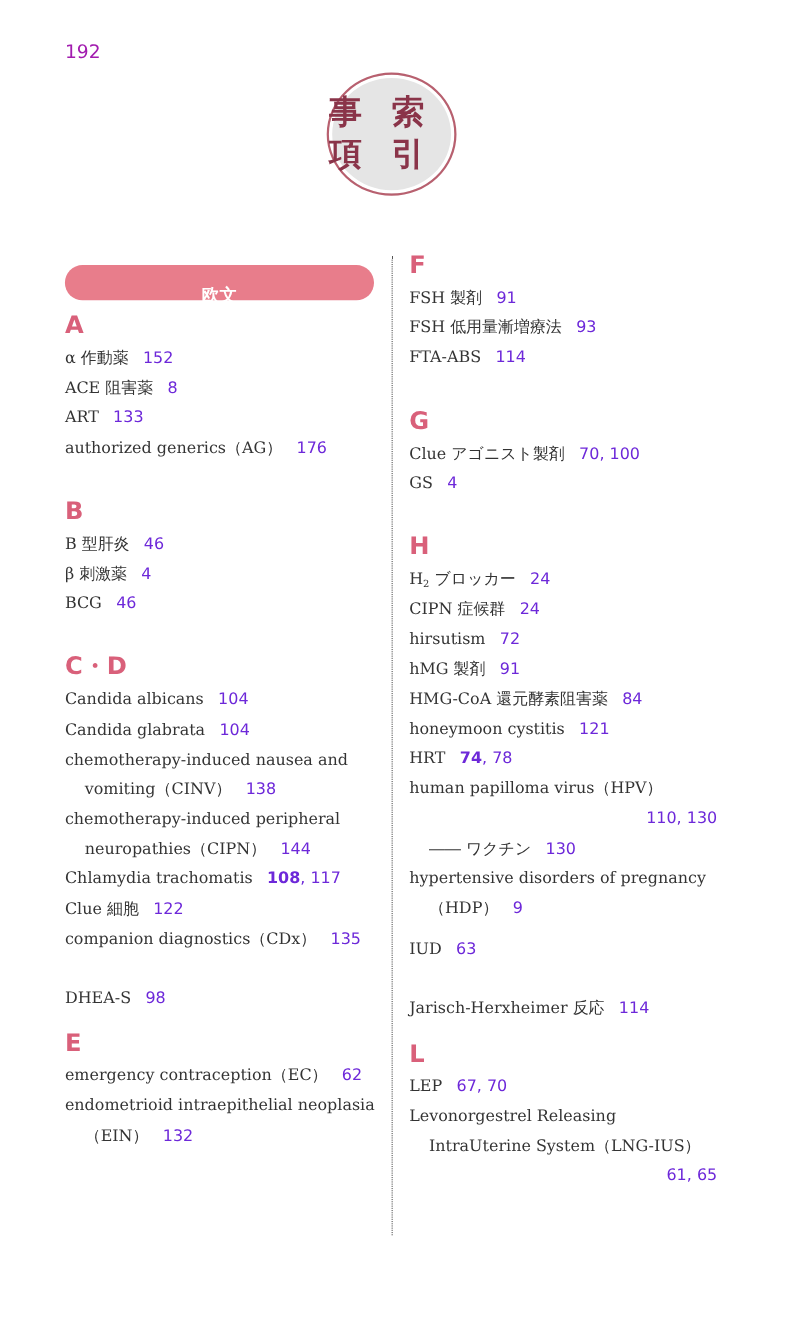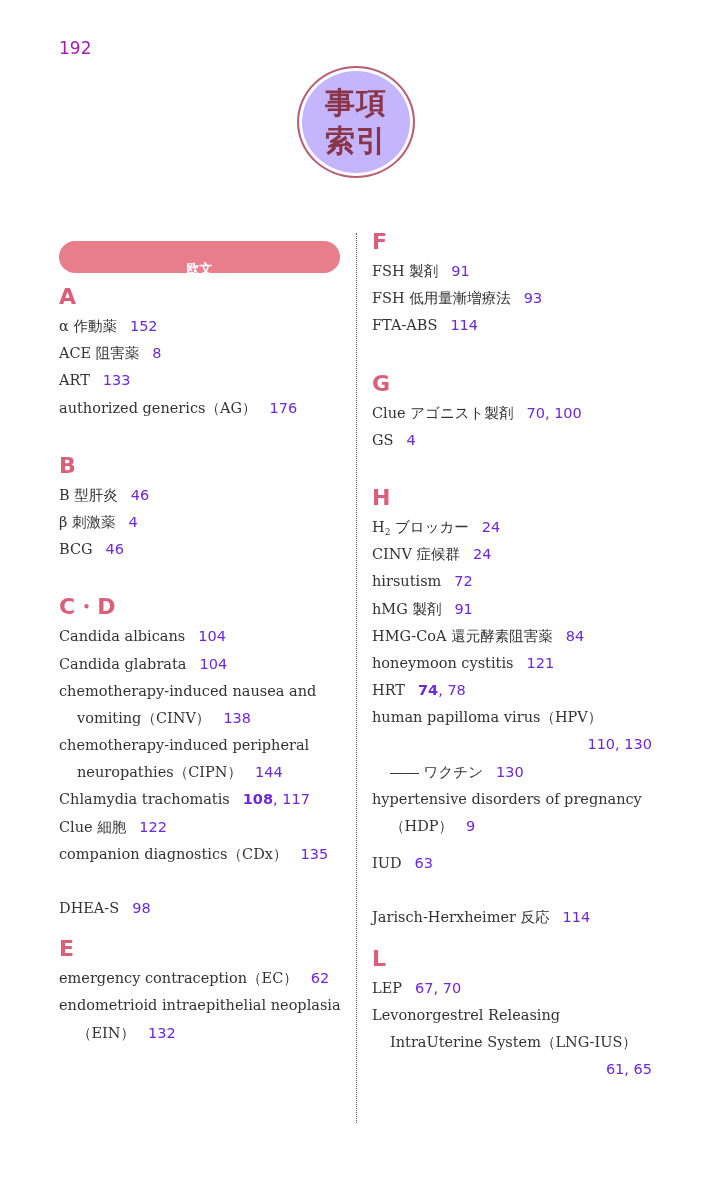--- a/index.html
+++ b/index.html
@@ -1,31 +1,31 @@
 <!DOCTYPE html>
 <html><head>
   <meta charset="utf-8">
   <style>
     * { margin: 0; padding: 0; box-sizing: border-box; }
     html, body { width: 726px; height: 1200px; background: #ffffff; overflow: hidden; }
     body { position: relative; font-family: "DejaVu Serif", "Liberation Serif", serif; color: #333; }
     .page-number { position: absolute; left: 59px; top: 38px; font-family: "DejaVu Sans", sans-serif; font-size: 17px; color: #a21caf; }
     .title-badge {
       position: absolute; left: 297px; top: 66px; width: 118px; width: 118px; height: 112px;
-      border-radius: 50%; background: #c4b5fd; border: 2px solid #b8606f;
-      display: flex; flex-direction: column; align-items: center; justify-content: center;
+      border-radius: 50%; background: #e5e5e5; border: 2px solid #b8606f;
+      display: flex; flex-direction: row; align-items: center; justify-content: center;
       box-shadow: inset 0 0 0 3px #fff;
     }
     .title-badge span { font-family: "DejaVu Sans", sans-serif; font-weight: bold; font-size: 30px; color: #8a3449; line-height: 38px; letter-spacing: 1px; }
     .section-pill {
       position: absolute; left: 59px; top: 241px; width: 281px; height: 32px;
       background: #e87d8b; border-radius: 16px;
       display: flex; align-items: center; justify-content: center;
     }
-    .section-pill span { font-family: "DejaVu Sans", sans-serif; font-weight: bold; font-size: 13px; color: #fff; margin-top: 24px; }
+    .section-pill span { font-family: "DejaVu Sans", sans-serif; font-weight: bold; font-size: 16px; color: #fff; margin-top: 24px; }
     .divider { position: absolute; left: 356px; top: 233px; height: 890px; border-left: 1.5px dotted #555; }
     .col { position: absolute; }
     .col-left { left: 59px; top: 280px; width: 290px; }
     .col-right { left: 372px; top: 225px; width: 290px; }
     .letter { font-family: "DejaVu Sans", sans-serif; font-weight: bold; font-size: 22px; color: #d9607a; height: 33px; line-height: 33px; }
     .entry { font-size: 14.5px; line-height: 27.2px; height: 27.2px; white-space: nowrap; color: #333; }
     .entry .pg { font-family: "DejaVu Sans", sans-serif; font-size: 14.5px; color: #6d28d9; margin-left: 13px; }
     .entry .pg b { font-weight: bold; }
     .entry.cont { padding-left: 18px; }
     .entry.right { text-align: right; padding-right: 10px; }
@@ -92,21 +92,21 @@
   <div class="entry"><span>FTA-ABS</span><span class="pg">114</span></div>
   <div class="gap"></div>
 
   <div class="letter">G</div>
   <div class="entry"><span>Clue アゴニスト製剤</span><span class="pg">70, 100</span></div>
   <div class="entry"><span>GS</span><span class="pg">4</span></div>
   <div class="gap"></div>
 
   <div class="letter">H</div>
   <div class="entry"><span>H</span><sub>2</sub><span> ブロッカー</span><span class="pg">24</span></div>
-  <div class="entry"><span>CINV 症候群</span><span class="pg">24</span></div>
+  <div class="entry"><span>CIPN 症候群</span><span class="pg">24</span></div>
   <div class="entry"><span>hirsutism</span><span class="pg">72</span></div>
   <div class="entry"><span>hMG 製剤</span><span class="pg">91</span></div>
   <div class="entry"><span>HMG-CoA 還元酵素阻害薬</span><span class="pg">84</span></div>
   <div class="entry"><span>honeymoon cystitis</span><span class="pg">121</span></div>
   <div class="entry"><span>HRT</span><span class="pg"><b>74</b><span>, 78</span></span></div>
   <div class="entry"><span>human papilloma virus（HPV）</span></div>
   <div class="entry right"><span class="pg">110, 130</span></div>
   <div class="entry cont"><span>―― ワクチン</span><span class="pg">130</span></div>
   <div class="entry"><span>hypertensive disorders of pregnancy</span></div>
   <div class="entry cont"><span>（HDP）</span><span class="pg">9</span></div>

